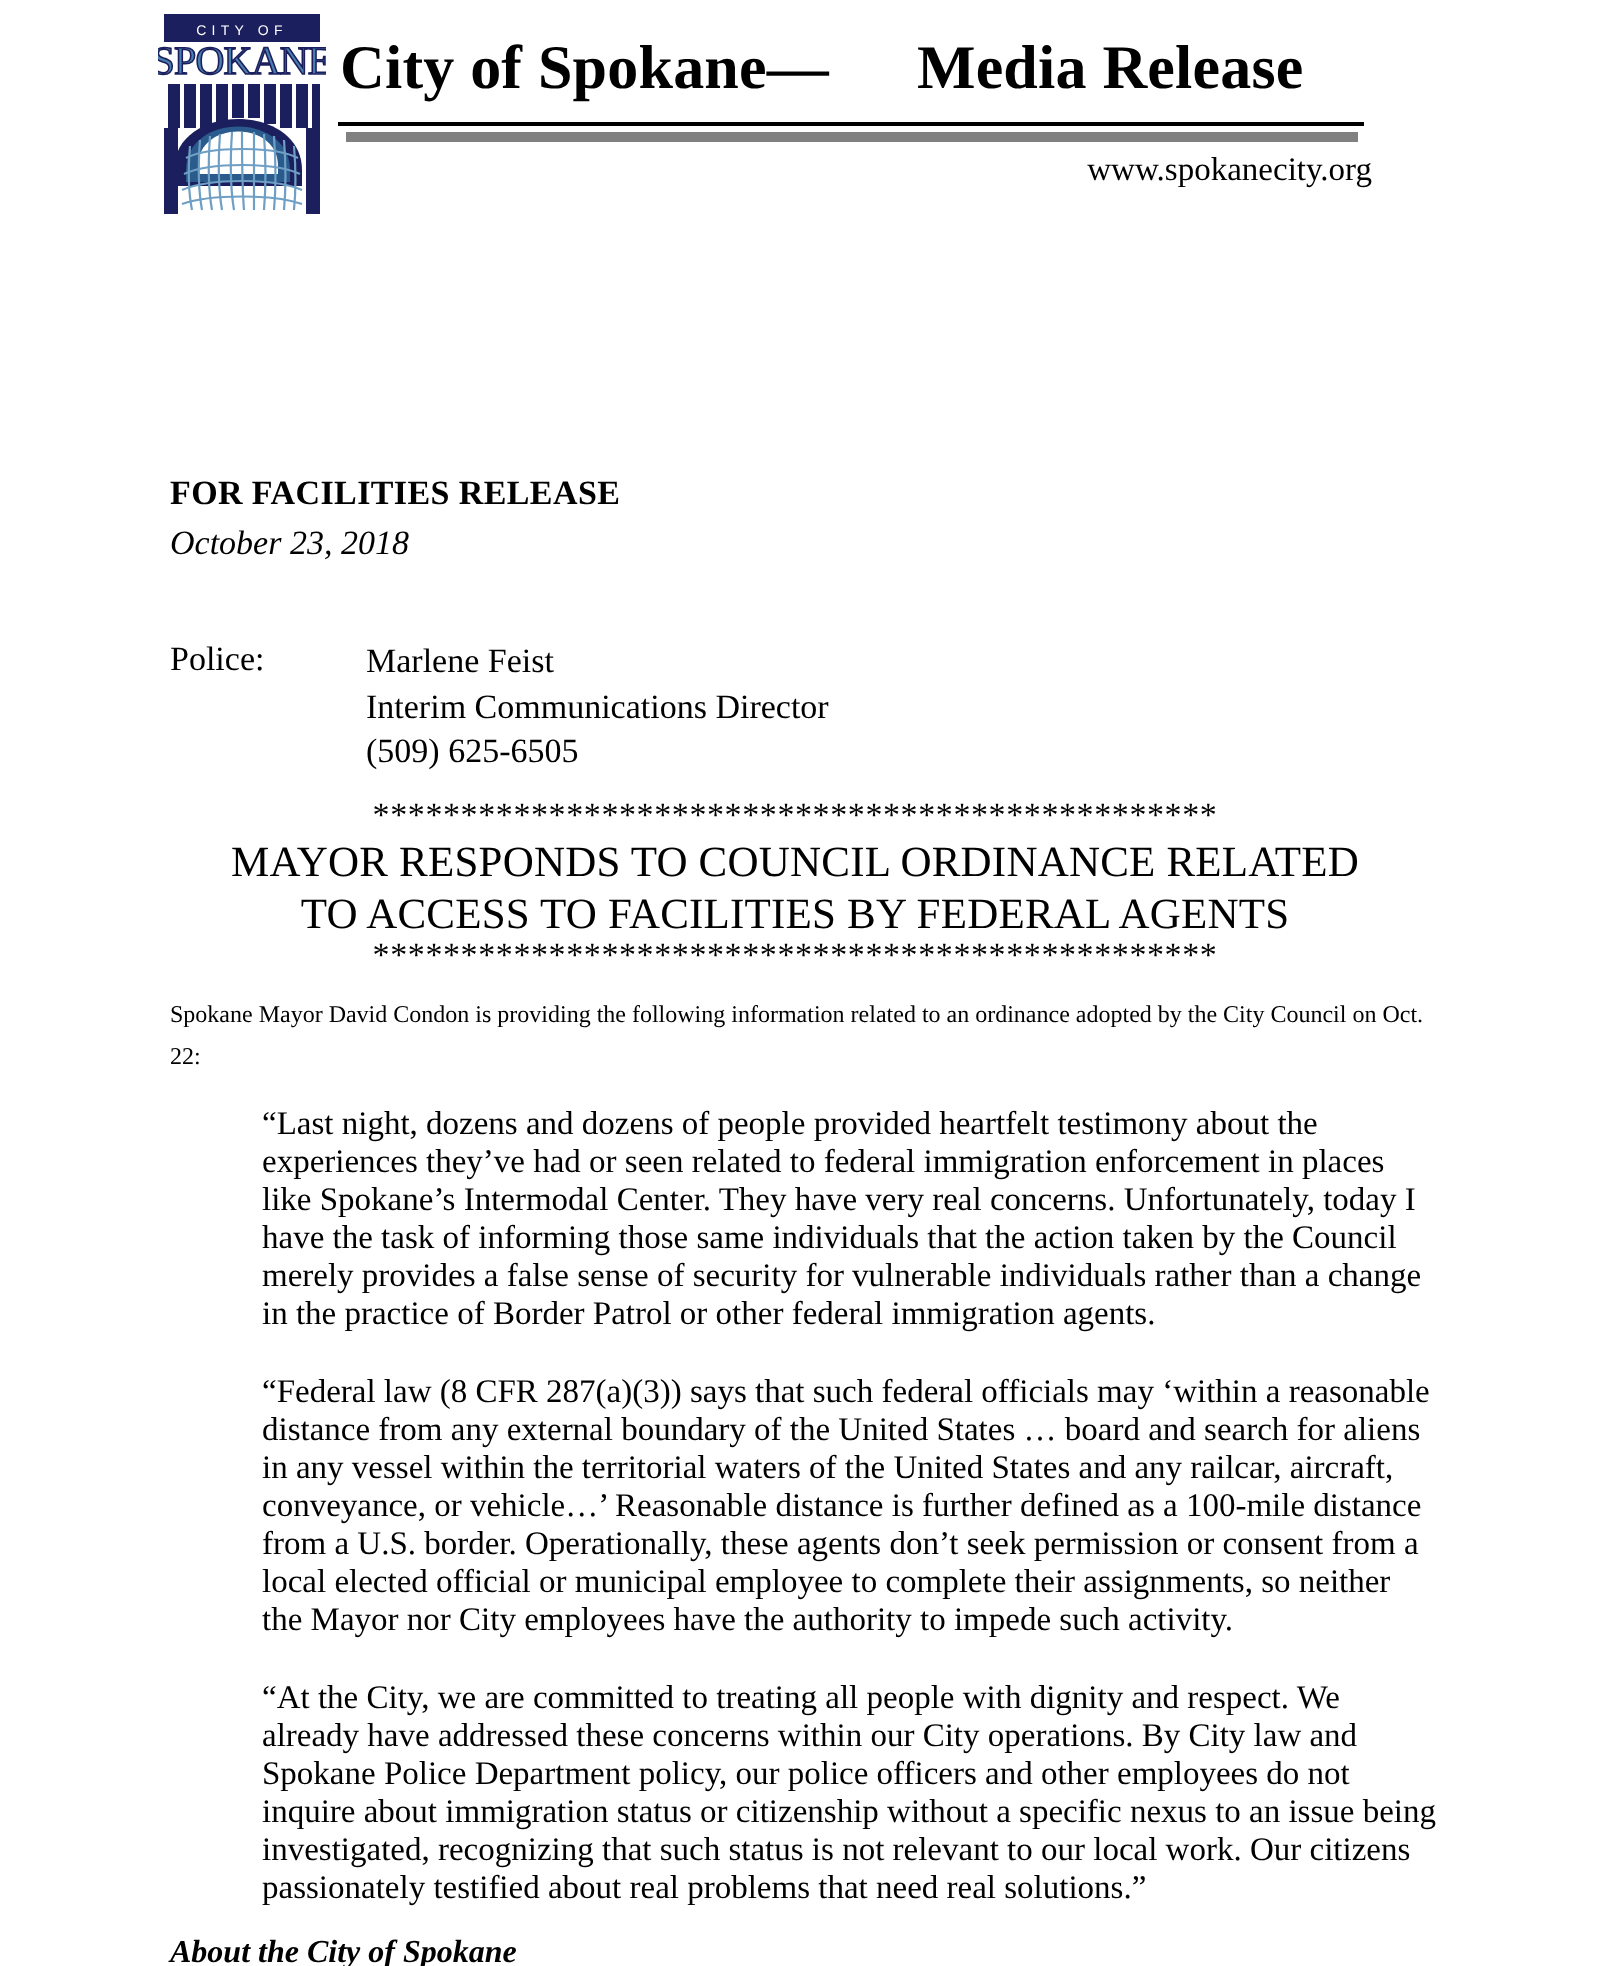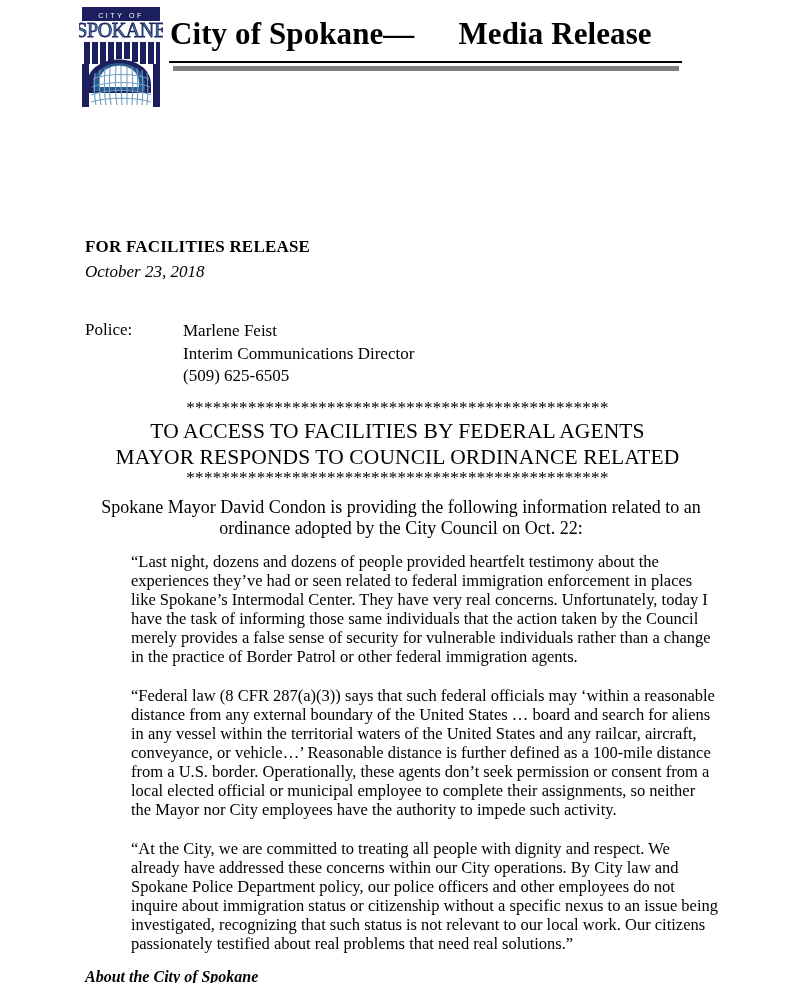--- a/index.html
+++ b/index.html
@@ -129,23 +129,23 @@
     font-size: 21.5px;
     line-height: 25.5px;
     letter-spacing: 0.1px;
   }
 
   .intro {
     position: absolute;
     left: 85px;
     top: 385px;
     width: 632px;
-    font-size: 18px;
+    font-size: 12px;
     line-height: 20.5px;
-    text-align: center;
+    text-align: left;
   }
 
   .quotes {
     position: absolute;
     left: 131px;
     top: 440px;
     width: 587px;
     font-size: 16.5px;
   }
   .quote-para {
@@ -225,40 +225,41 @@
     </svg>
   </div>
 
   <div class="masthead-title">
     <span class="light">City of Spokane—</span><span class="bold">Media Release</span>
   </div>
 
   <div class="rule-black"></div>
   <div class="rule-gray"></div>
 
+  <div class="website">www.spokanecity.org</div>
 </div>
 
 <div class="page">
 
   <div class="imm-release">FOR FACILITIES RELEASE</div>
 
   <div class="date">October 23, 2018</div>
 
   <div class="contact-label">Police:</div>
   <div class="contact-block">
     <div>Marlene Feist</div>
     <div>Interim Communications Director</div>
     <div>(509) 625-6505</div>
   </div>
 
   <div class="stars stars-top">************************************************</div>
 
   <div class="headline">
+    <div>MAYOR RESPONDS TO COUNCIL ORDINANCE RELATED</div>
     <div>TO ACCESS TO FACILITIES BY FEDERAL AGENTS</div>
-    <div>MAYOR RESPONDS TO COUNCIL ORDINANCE RELATED</div>
   </div>
 
   <div class="stars stars-bottom">************************************************</div>
 
   <div class="intro">Spokane Mayor David Condon is providing the following information related to an ordinance adopted by the City Council on Oct. 22:</div>
 
   <div class="quotes">
     <p class="quote-para">“Last night, dozens and dozens of people provided heartfelt testimony about the experiences they’ve had or seen related to federal immigration enforcement in places like Spokane’s Intermodal Center. They have very real concerns. Unfortunately, today I have the task of informing those same individuals that the action taken by the Council merely provides a false sense of security for vulnerable individuals rather than a change in the practice of Border Patrol or other federal immigration agents.</p>
     <p class="quote-para">“Federal law (8 CFR 287(a)(3)) says that such federal officials may ‘within a reasonable distance from any external boundary of the United States … board and search for aliens in any vessel within the territorial waters of the United States and any railcar, aircraft, conveyance, or vehicle…’ Reasonable distance is further defined as a 100-mile distance from a U.S. border. Operationally, these agents don’t seek permission or consent from a local elected official or municipal employee to complete their assignments, so neither the Mayor nor City employees have the authority to impede such activity.</p>
     <p class="quote-para">“At the City, we are committed to treating all people with dignity and respect. We already have addressed these concerns within our City operations. By City law and Spokane Police Department policy, our police officers and other employees do not inquire about immigration status or citizenship without a specific nexus to an issue being investigated, recognizing that such status is not relevant to our local work. Our citizens passionately testified about real problems that need real solutions.”</p>

